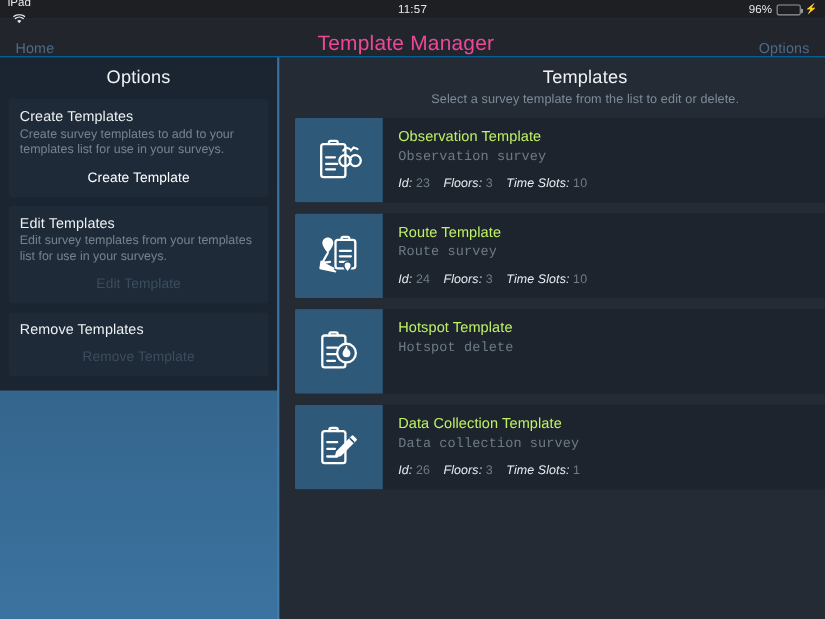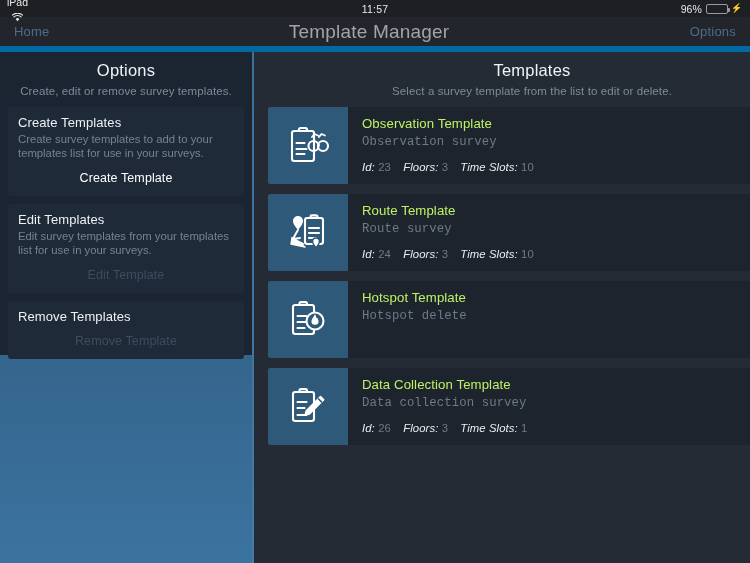--- a/index.html
+++ b/index.html
@@ -23,29 +23,29 @@
   .wifi { display:inline-block; width:11px; height:9px; position:relative; }
   .wifi svg { display:block; }
   .batt { position:relative; width:22px; height:10px; border:1px solid #9a9a9e; border-radius:2px; padding:1px; }
   .batt-fill { height:100%; width:96%; background:#4cd764; border-radius:1px; }
   .batt-cap { position:absolute; right:-3px; top:3px; width:2px; height:4px; background:#9a9a9e; border-radius:0 1px 1px 0; }
   .bolt { font-size:9px; color:#e8e8ea; line-height:1; }
 
   
   .navbar {
     position:absolute; top:17px; left:0; width:750px; height:35px;
-    background:#22262c; display:flex; align-items:center;
+    background:#22262c; display:flex; align-items:flex-end;
     padding:0 14px; z-index:15;
-    border-bottom:6px solid #0369a1;
+    border-bottom:1px solid #0369a1;
   }
   .nav-left, .nav-right { font-size:13px; color:#4e6b8c; letter-spacing:.2px; }
   .nav-right { margin-left:auto; }
   .nav-title {
     position:absolute; left:0; right:12px; text-align:center;
-    font-size:19px; color:#a3a3a3; font-weight:400; letter-spacing:.2px;
+    font-size:19px; color:#ec4899; font-weight:400; letter-spacing:.2px;
   }
 
   
   .body-area { position:absolute; top:52px; left:0; width:750px; height:511px; }
 
   .sidebar {
     position:absolute; left:0; top:0; width:252px; height:303px;
     background:#1b2531;
   }
   .divider { position:absolute; left:252px; top:0; width:2px; height:511px; background:#4a83b5; opacity:.55; }
@@ -118,21 +118,20 @@
     <div class="nav-left">Home</div>
     <div class="nav-title">Template Manager</div>
     <div class="nav-right">Options</div>
   </div>
 
   <div class="body-area">
 
     <div class="sidebar">
       <div class="panel-head">
         <div class="panel-title">Options</div>
-        <div class="panel-sub">Create, edit or remove survey templates.</div>
       </div>
 
       <div class="opt-card">
         <div class="opt-title">Create Templates</div>
         <div class="opt-desc">Create survey templates to add to your templates list for use in your surveys.</div>
         <div class="opt-btn">Create Template</div>
       </div>
 
       <div class="opt-card">
         <div class="opt-title">Edit Templates</div>

